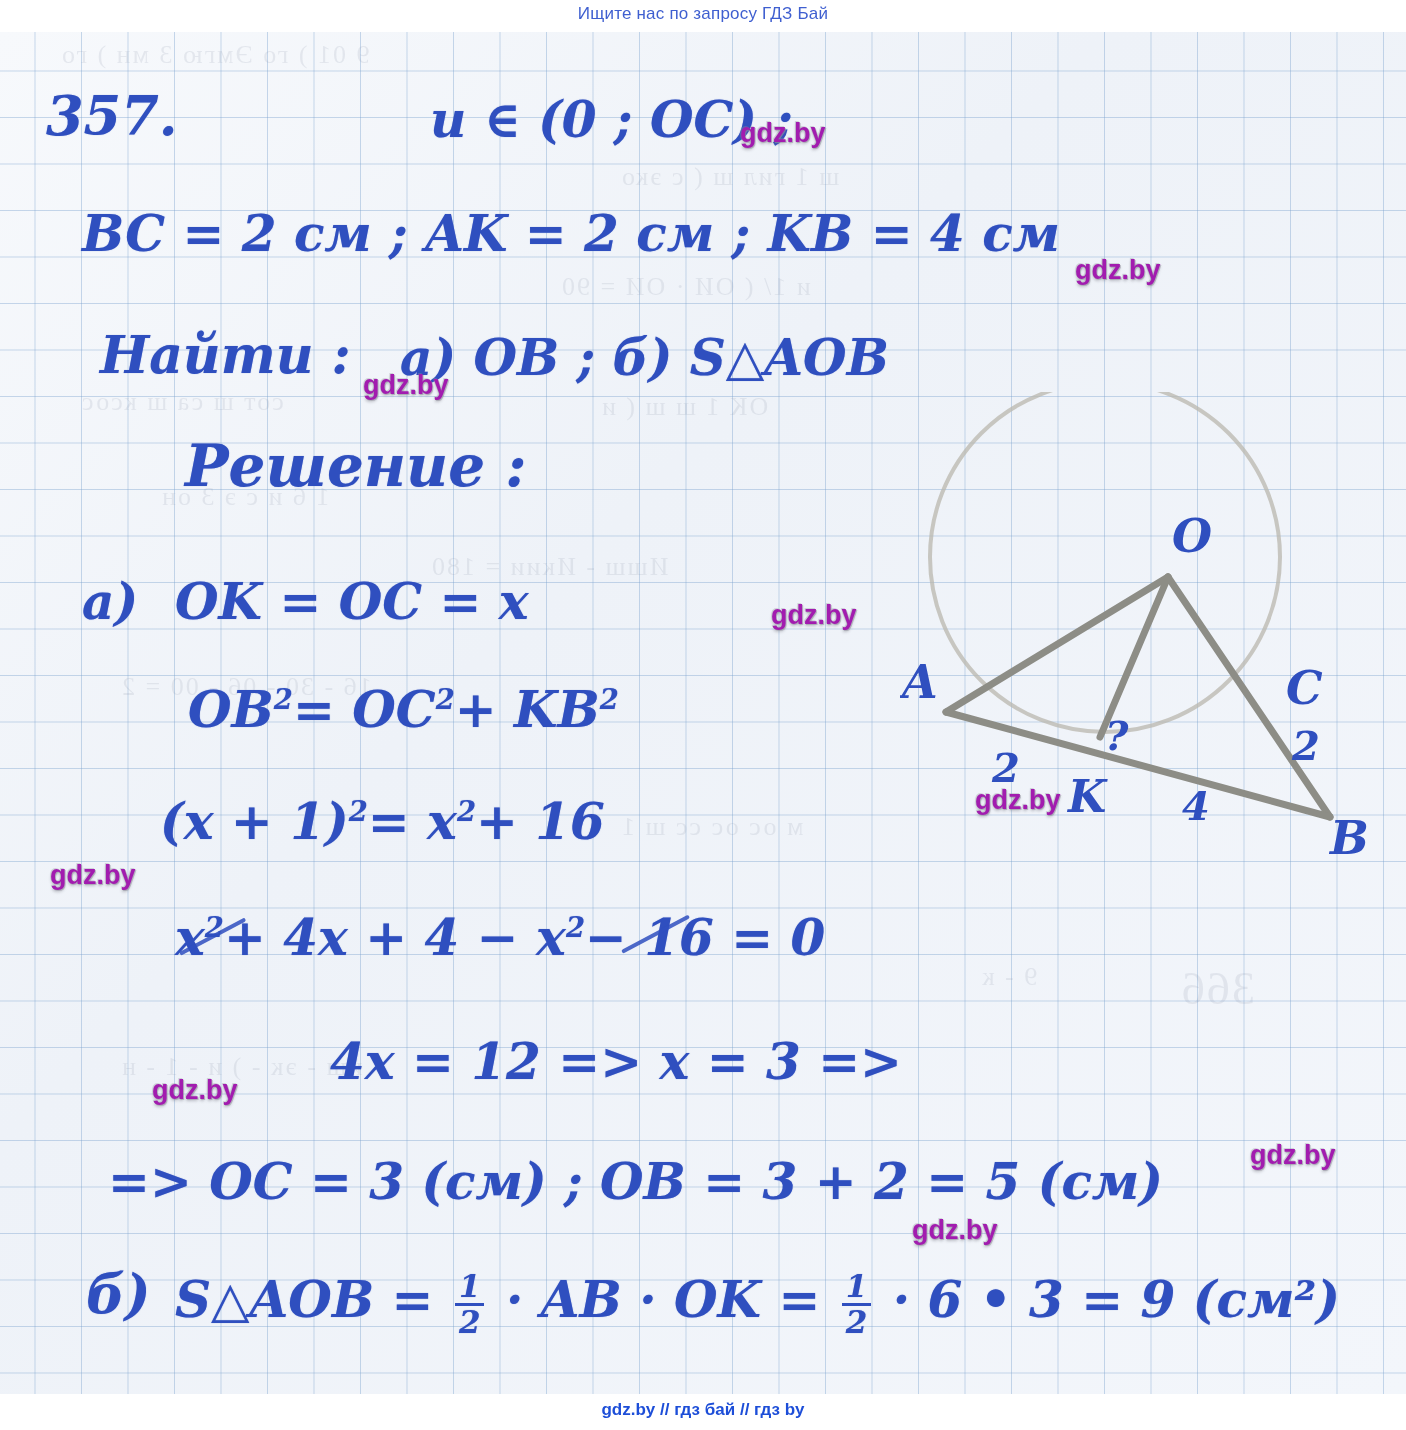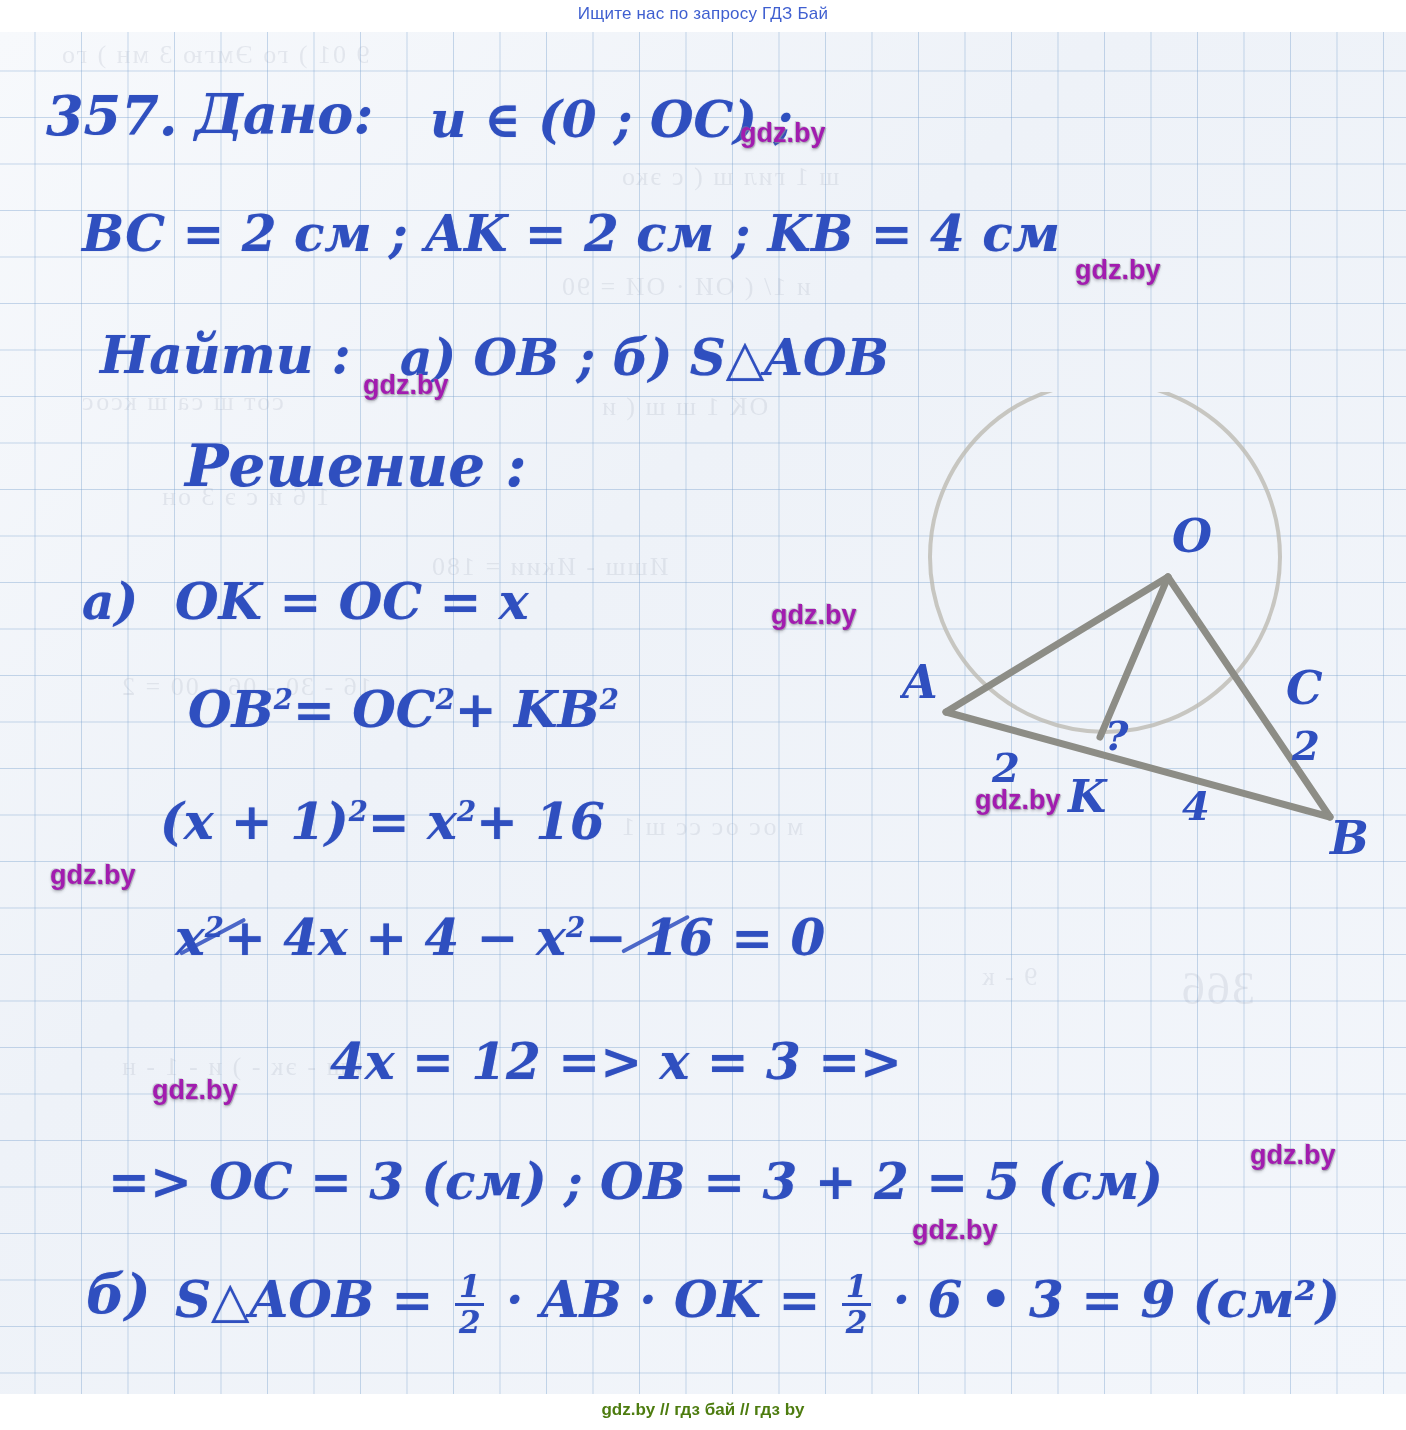--- a/index.html
+++ b/index.html
@@ -28,21 +28,21 @@
     letter-spacing: .2px;
     z-index: 40;
   }
   .promo-bottom {
     position: absolute;
     bottom: 10px;
     left: 0;
     width: 100%;
     text-align: center;
     font-size: 17px;
-    color: #4d7c0f;
+    color: #1d4ed8;
     font-weight: bold;
     z-index: 40;
   }
 
   
   .page {
     position: absolute;
     top: 32px;
     left: 0;
     width: 1406px;
@@ -155,21 +155,20 @@
     <div class="st" style="left:160px; top:450px;">1 6 и с э 3 он</div>
     <div class="st" style="left:430px; top:520px;">Ишш - Икии = 180</div>
     <div class="st" style="left:120px; top:640px;">16 - 30 - 06 - 00 = 2</div>
     <div class="st" style="left:620px; top:780px;">м ос ос сс ш 1</div>
     <div class="st" style="left:120px; top:1020px;">иш - эк - ) и - 1 - н</div>
     <div class="st" style="left:980px; top:930px;">9 - к</div>
     <div class="st" style="left:1180px;top:930px; font-size:46px;">366</div>
   </div>
 
   <div class="hand" style="left:46px;  top:52px;  font-size:54px;">357.</div>
-  <div class="hand" style="left:195px; top:50px;  font-size:54px;">Дано:</div>
   <div class="hand" style="left:430px; top:58px;  font-size:50px;">и ∈ (0 ; OC) ;</div>
 
   <div class="hand" style="left:82px;  top:172px; font-size:50px;">BC = 2 см ; AK = 2 см ; KB = 4 см</div>
 
   <div class="hand" style="left:100px; top:292px; font-size:52px;">Найти :</div>
   <div class="hand" style="left:185px; top:400px; font-size:58px;">Решение :</div>
 
   <div class="hand" style="left:400px; top:296px; font-size:50px;">а) OB ;  б) S△AOB</div>
 
   <div class="hand" style="left:82px;  top:540px; font-size:50px;">а)</div>

